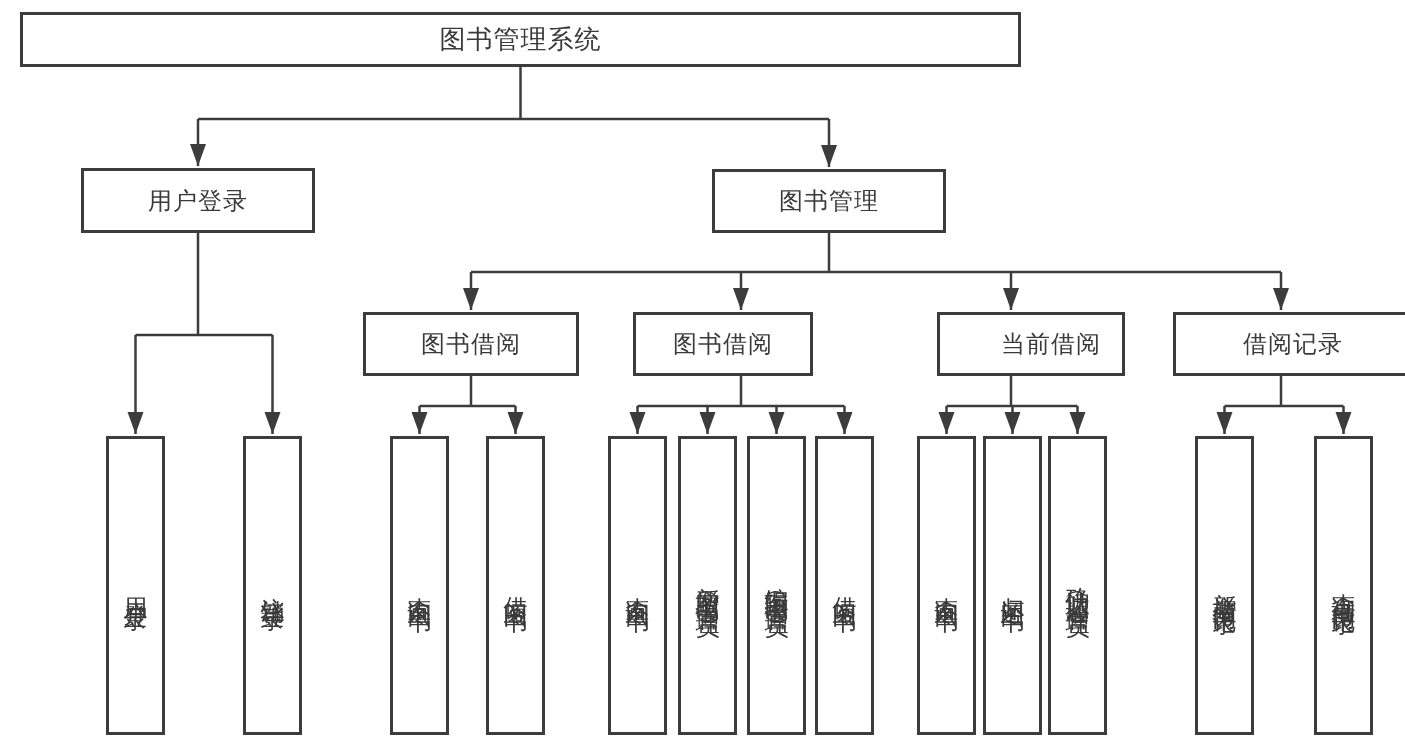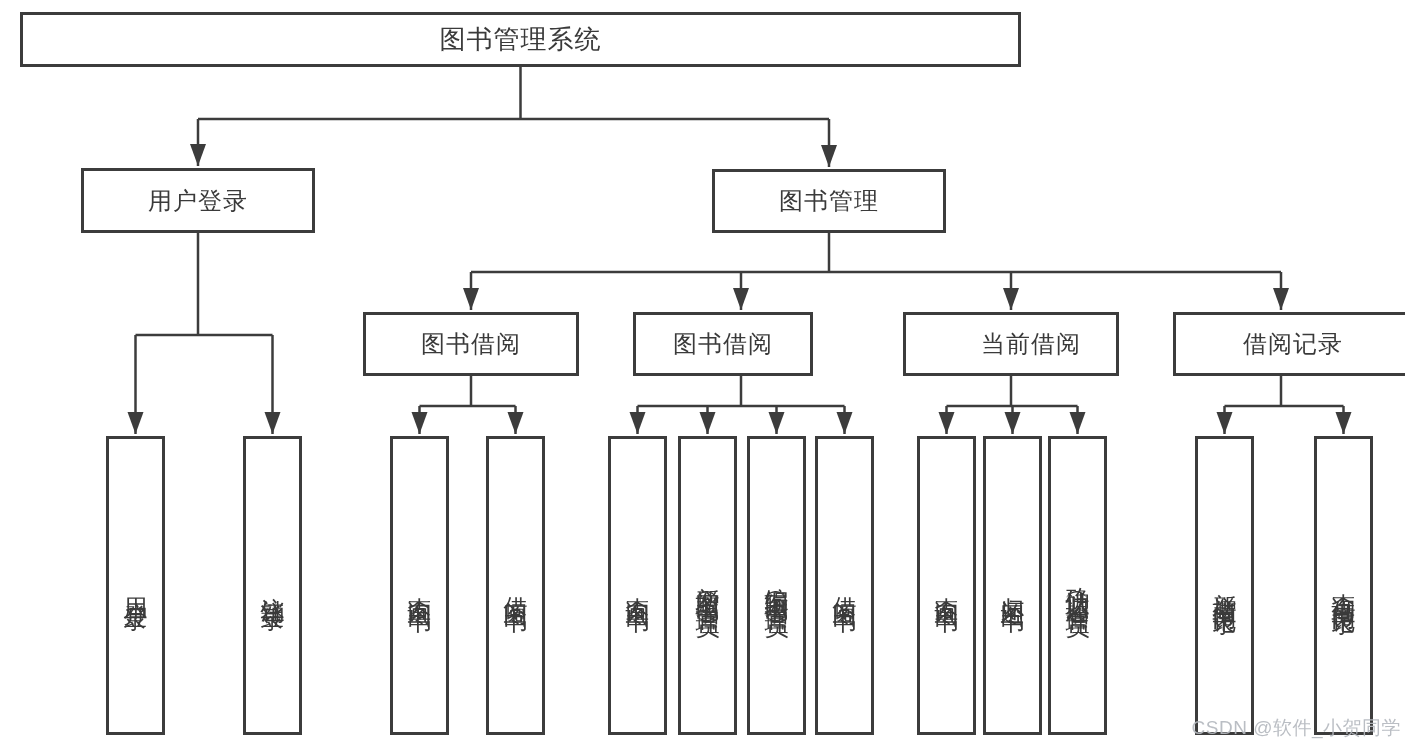--- a/index.html
+++ b/index.html
@@ -107,21 +107,21 @@
   <div class="box" style="left:712px;top:169px;width:234px;height:64px;">
     <span class="h-label">图书管理</span>
   </div>
 
   <div class="box" style="left:363px;top:312px;width:216px;height:64px;">
     <span class="h-label">图书借阅</span>
   </div>
   <div class="box" style="left:633px;top:312px;width:180px;height:64px;">
     <span class="h-label">图书借阅</span>
   </div>
-  <div class="box" style="left:903px;top:312px;width:216px;height:64px;padding-left:40px;">
+  <div class="box" style="left:937px;top:312px;width:188px;height:64px;padding-left:40px;">
     <span class="h-label">当前借阅</span>
   </div>
   <div class="box" style="left:1173px;top:312px;width:240px;height:64px;">
     <span class="h-label">借阅记录</span>
   </div>
 
   <div class="box leaf" style="left:106px;">
     <span>用户登录</span>
   </div>
   <div class="box leaf" style="left:243px;">
@@ -158,15 +158,14 @@
     <span>确认归还（管理员）</span>
   </div>
 
   <div class="box leaf" style="left:1195px;">
     <span>新增借阅记录</span>
   </div>
   <div class="box leaf" style="left:1314px;">
     <span>查询借阅记录</span>
   </div>
 
-  <div class="watermark">CSDN @软件_小贺同学</div>
 
 </div>
 
 </body></html>

